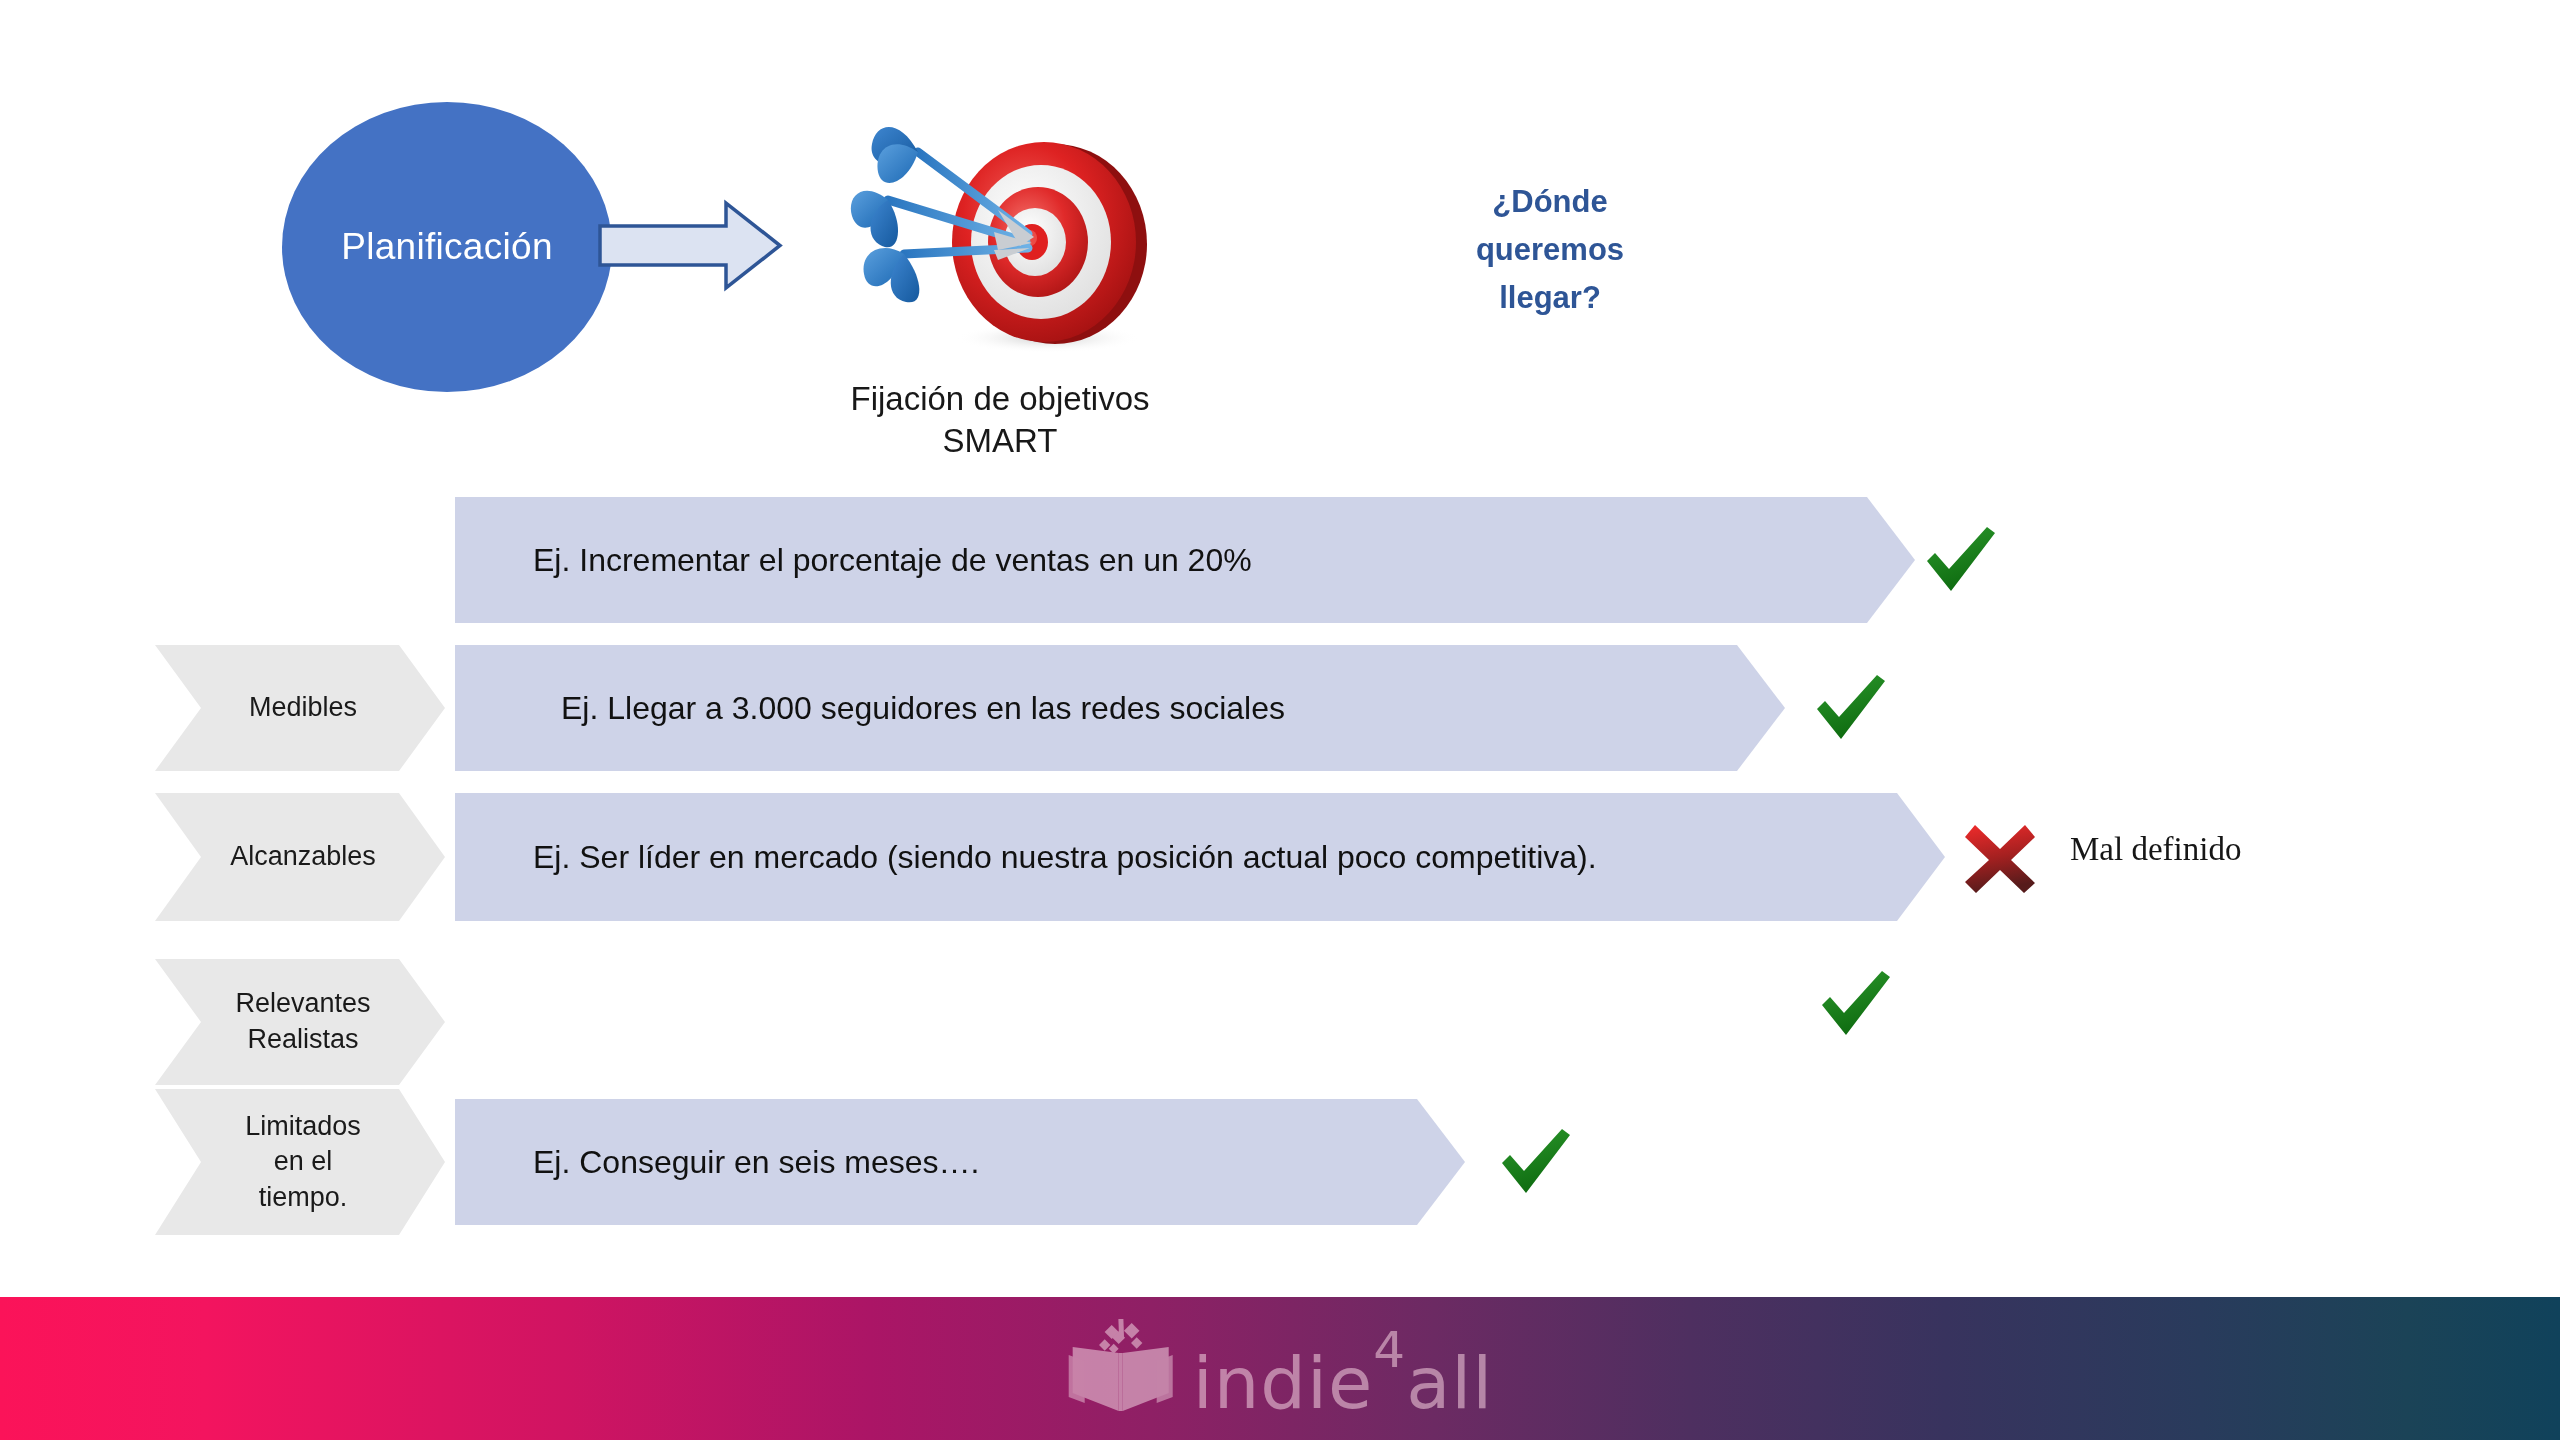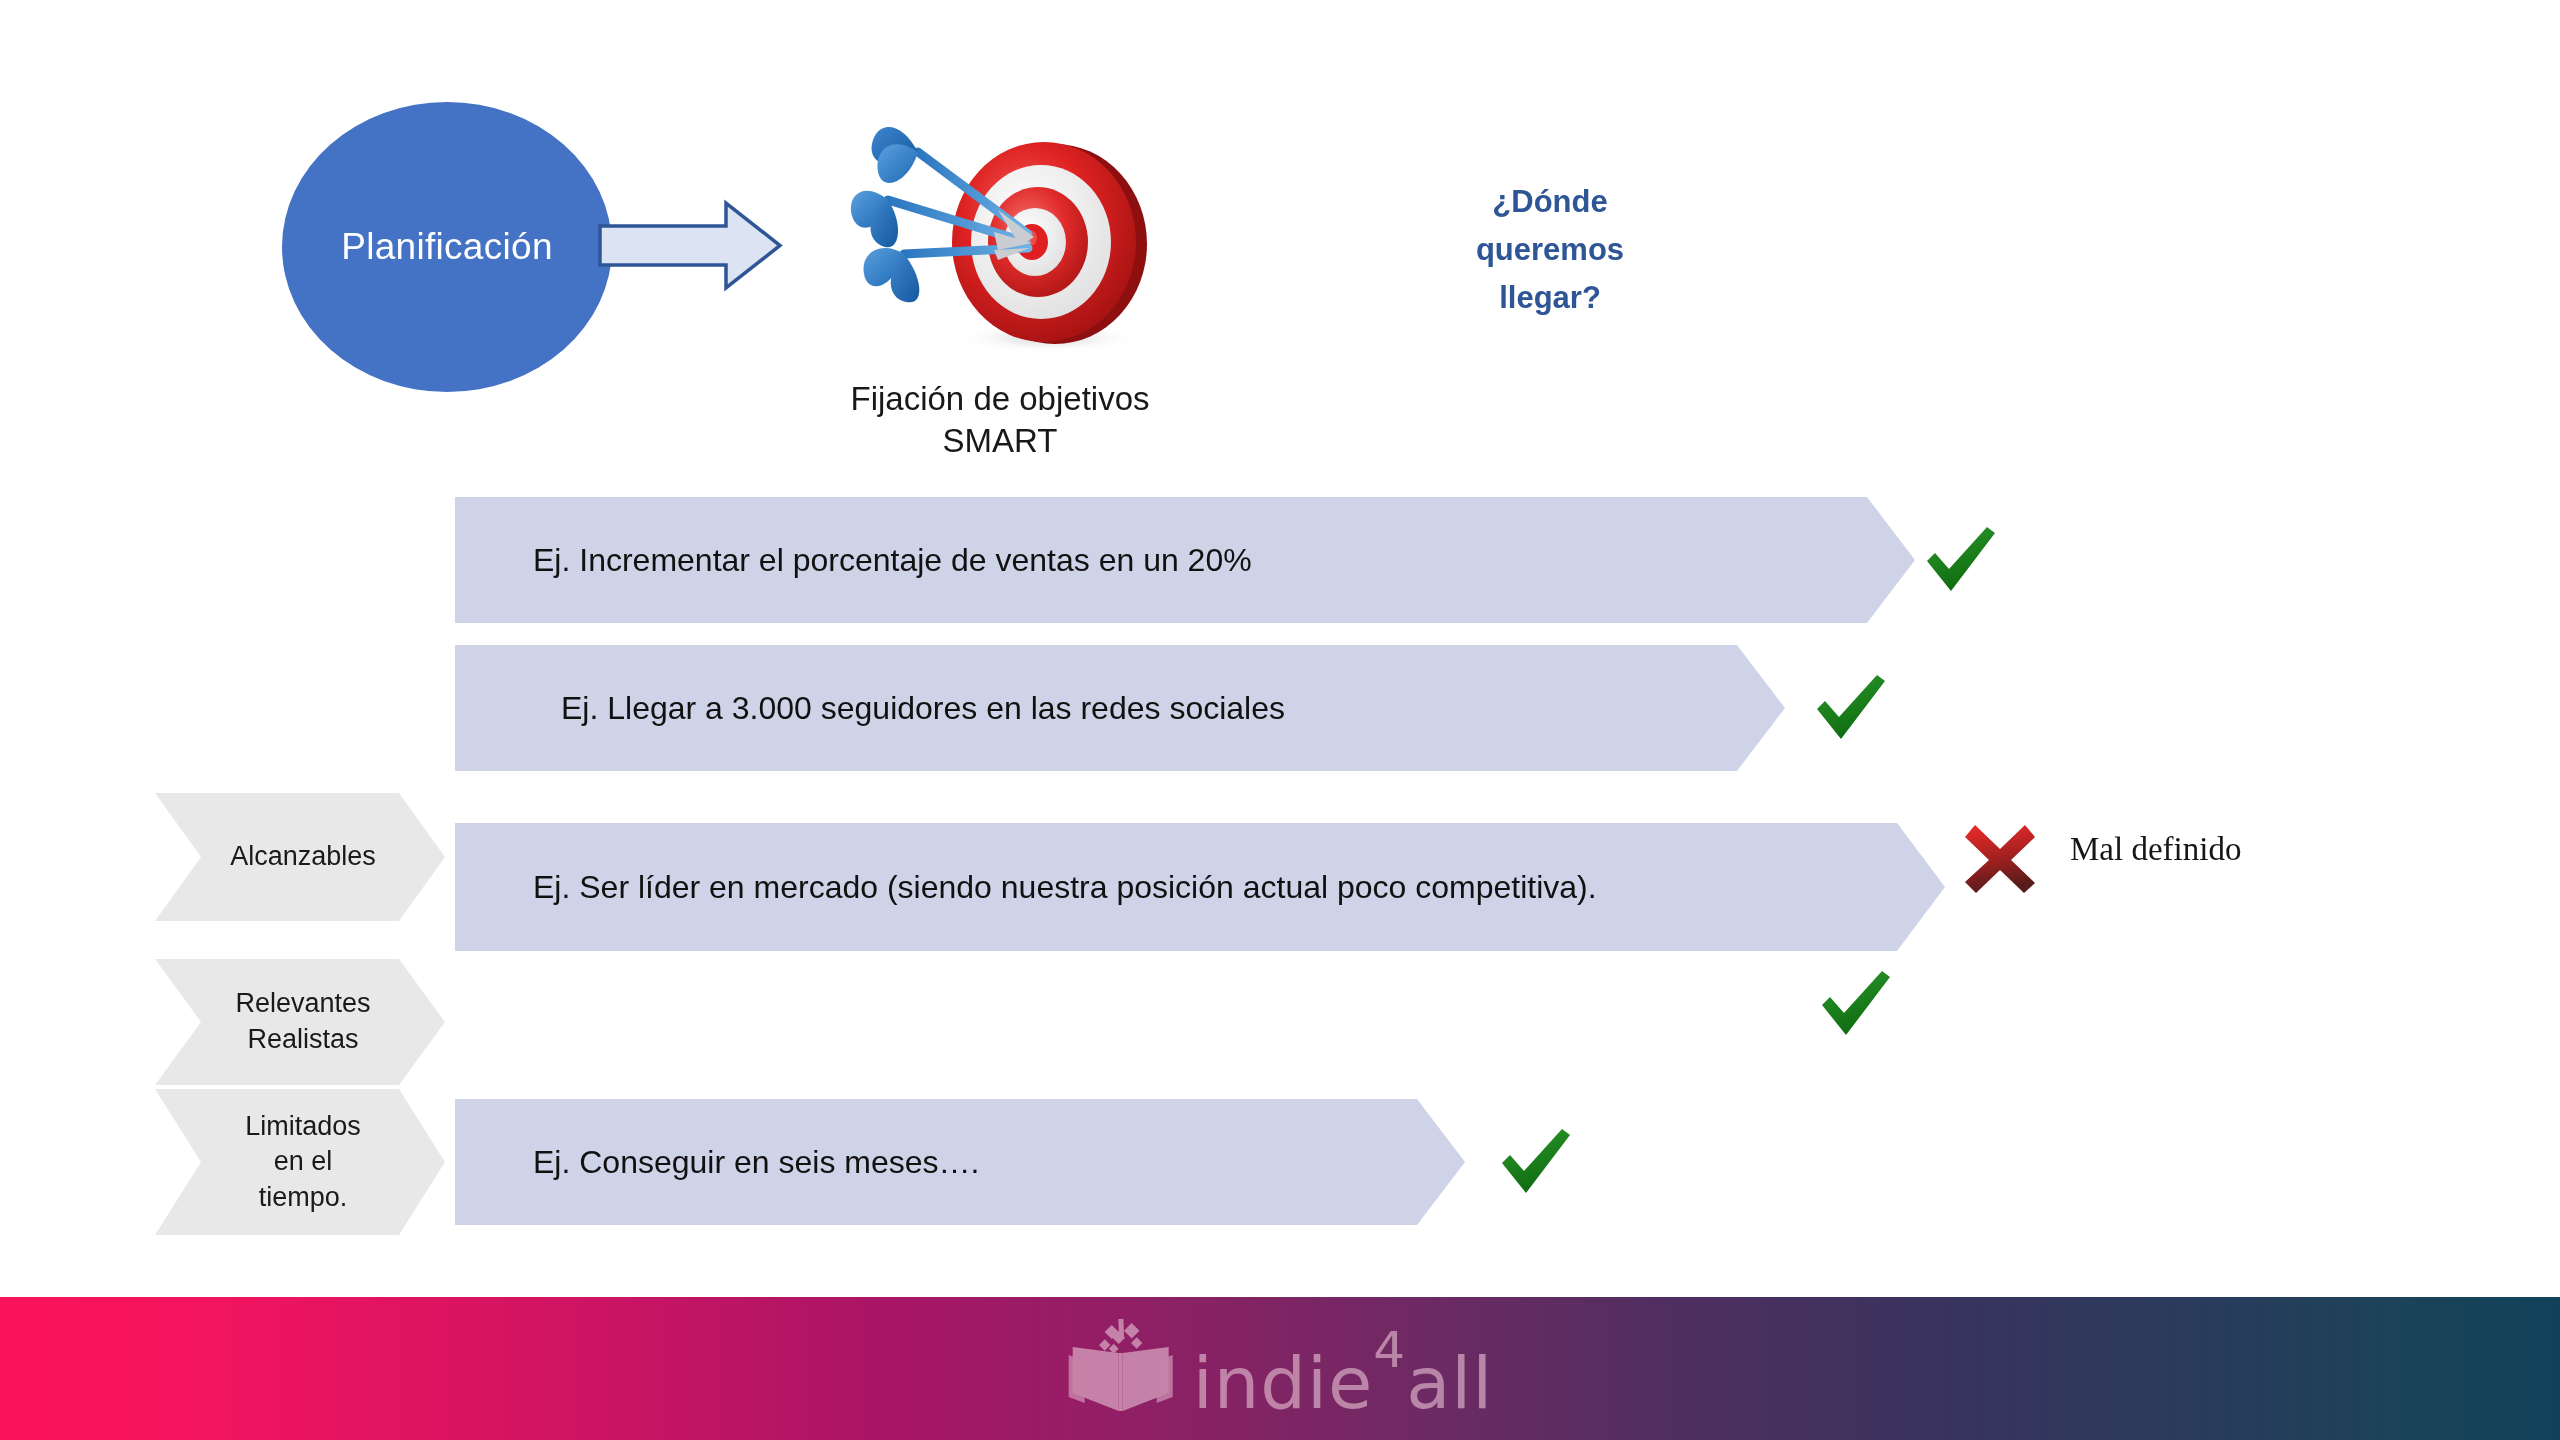--- a/index.html
+++ b/index.html
@@ -319,20 +319,25 @@
             <stop offset="0%" stop-color="#2d9a2d"></stop>
                 <stop offset="100%" stop-color="#0e6b10"></stop>
               </linearGradient>
             </defs>
           <path d="M12,48 L20,40 L34,56 L72,14 L80,20 L36,78 Z" fill="url(#gck1)"></path>
         </svg>
       </div>
     </div>
 
     <div class="smart-row" style="top:148px; height:130px;">
+      <div class="chev-label" style="top:2px; height:126px; width:290px;">
+        <div class="txt">
+          <div>Medibles</div>
+        </div>
+      </div>
       <div class="chev-body" style="left:455px; top:2px; height:126px; width:1330px; padding-left:106px;">
         <span class="txt">Ej. Llegar a 3.000 seguidores en las redes sociales</span>
       </div>
       <div class="mark" style="left:1805px; top:18px;">
         <svg width="90" height="90" viewBox="0 0 90 90">
           <defs>
               <linearGradient id="gck2" x1="0" y1="0" x2="0.4" y2="1">
             <stop offset="0%" stop-color="#2d9a2d"></stop>
                 <stop offset="100%" stop-color="#0e6b10"></stop>
               </linearGradient>
@@ -341,21 +346,21 @@
         </svg>
       </div>
     </div>
 
     <div class="smart-row" style="top:296px; height:132px;">
       <div class="chev-label" style="top:2px; height:128px; width:290px;">
         <div class="txt">
           <div>Alcanzables</div>
         </div>
       </div>
-      <div class="chev-body" style="left:455px; top:2px; height:128px; width:1490px; padding-left:78px;margin-top:30px;">
+      <div class="chev-body" style="left:455px; top:2px; height:128px; width:1490px; padding-left:78px;">
         <span class="txt">Ej. Ser líder en mercado (siendo nuestra posición actual poco competitiva).</span>
       </div>
       <div class="mark" style="left:1955px; top:20px;">
         <svg width="90" height="90" viewBox="0 0 90 90">
           <defs>
               <linearGradient id="gx1" x1="0" y1="0" x2="0.2" y2="1">
             <stop offset="0%" stop-color="#f02b2b"></stop>
                 <stop offset="55%" stop-color="#a32020"></stop>
             <stop offset="100%" stop-color="#561b1b"></stop>
               </linearGradient>

